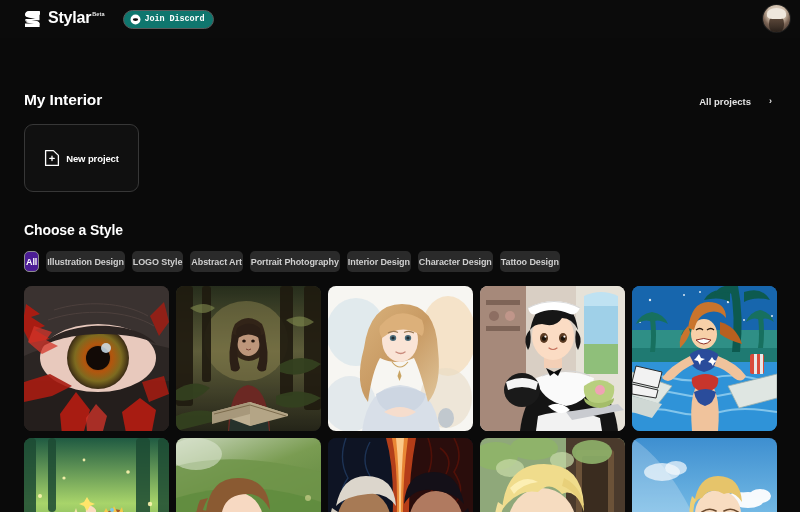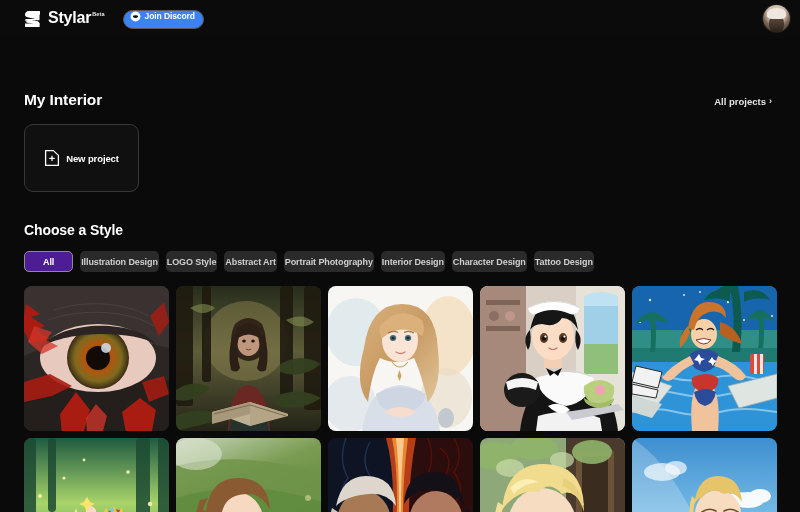--- a/index.html
+++ b/index.html
@@ -44,25 +44,26 @@
     top: -7px;
     left: 1px;
     letter-spacing: 0.1px;
   }
   .discord-btn {
     margin-left: 19px;
     height: 19px;
     border: 1px solid #5a5a5a;
     border-radius: 40px;
     display: flex;
-    align-items: flex-start;
+    align-items: center;
     gap: 4px;
     padding: 0 8px 0 6px;
-    background: #3b82f6;
+    background: #0f766e;
     cursor: pointer;
+    font-family: Liberation Mono, monospace;
   }
   .discord-btn .dlabel {
     font-size: 8.5px;
     font-weight: 700;
     color: #ffffff;
     letter-spacing: -0.1px;
   }
   .discord-icon { width: 11px; height: 11px; display: block; }
   .avatar {
     position: absolute;
@@ -103,21 +104,21 @@
     font-weight: 700;
     color: #ffffff;
     letter-spacing: -0.1px;
   }
   .all-projects {
     font-size: 9.5px;
     font-weight: 600;
     color: #e3e3e3;
     display: flex;
     align-items: center;
-    gap: 3px;
+    gap: 18px;
     cursor: pointer;
     margin-right: 4px;
   }
   .chev { font-size: 9px; color: #e3e3e3; line-height: 1; }
 
   .new-project {
     margin-top: 15px;
     width: 115px; height: 68px;
     border: 1px solid #373737;
     border-radius: 9px;
@@ -163,21 +164,21 @@
     padding: 0 0;
     cursor: pointer;
     white-space: nowrap;
     border: 1px solid transparent;
     letter-spacing: -0.1px;
   }
   .chip.active {
     background: #4c1d95;
     color: #ffffff;
     border: 1px solid #8d8d8d;
-    padding: 0 18px;
+    padding: 0 1px;
   }
 
   
   .grid {
     margin-top: 14px;
     display: grid;
     grid-template-columns: repeat(5, 145px);
     gap: 7px;
   }
   .tile {

